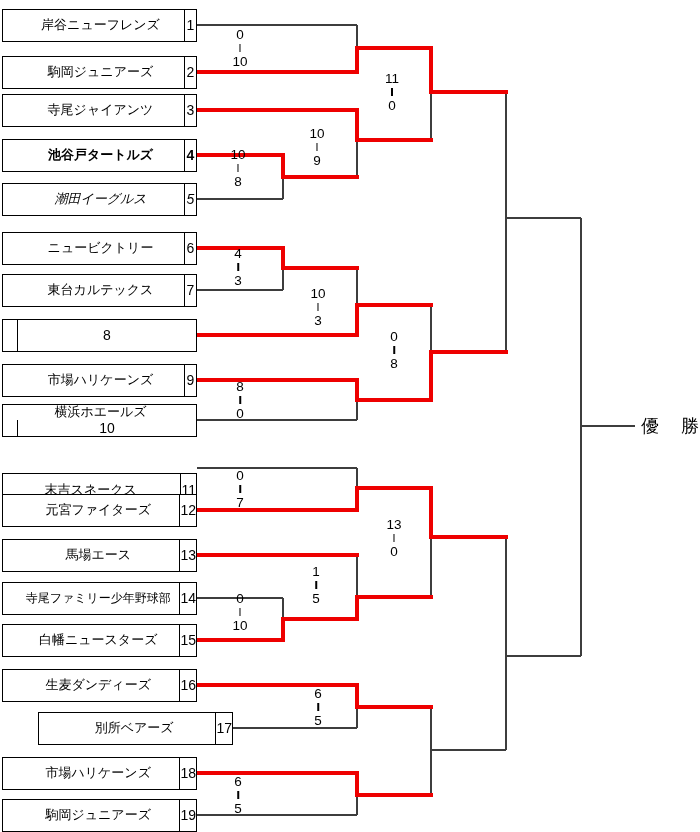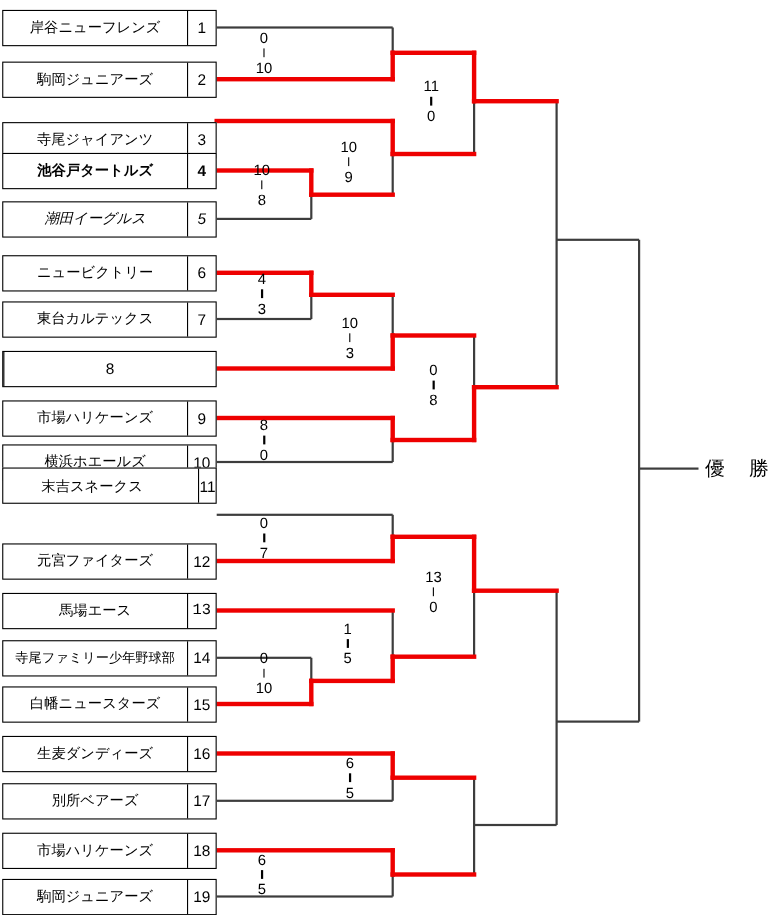--- a/index.html
+++ b/index.html
@@ -5,21 +5,21 @@
   html,body { margin:0; padding:0; background:#ffffff; }
   #bracket {
     position:relative; width:700px; height:832px; background:#ffffff;
     font-family:"Liberation Sans","DejaVu Sans",sans-serif;
     color:#000;
     overflow:hidden;
   }
   .team-box {
     position:absolute; left:2px; width:195px; height:33px;
     border:1.5px solid #000; box-sizing:border-box;
-    display:flex; background:#fff;
+    display:flex; background:#fff;padding-left:14px;
   }
   .team-name {
     width:167px; display:flex; align-items:center; justify-content:center;
     font-size:13px; white-space:nowrap; overflow:hidden;
   }
   .team-name.small { font-size:12px; }
   .team-seed {
     flex:1; border-left:1.5px solid #000;
     display:flex; align-items:center; justify-content:center;
     font-size:14px;
@@ -111,21 +111,21 @@
     <div class="line" style="background: rgb(238, 0, 0); left: 355.25px; top: 771.25px; height: 25.5px; width: 3.5px;"></div>
     <div class="line" style="background: rgb(238, 0, 0); left: 355.25px; top: 793.25px; width: 77.5px; height: 3.5px;"></div>
     <div class="team-box" style="top: 8.5px;">
       <div class="team-name">岸谷ニューフレンズ</div>
       <div class="team-seed">1</div>
     </div>
     <div class="team-box" style="top: 55.5px;">
       <div class="team-name">駒岡ジュニアーズ</div>
       <div class="team-seed">2</div>
     </div>
-    <div class="team-box" style="top: 93.5px; margin-top: 17px;">
+    <div class="team-box" style="top: 93.5px;">
       <div class="team-name">寺尾ジャイアンツ</div>
       <div class="team-seed">3</div>
     </div>
     <div class="team-box" style="top: 138.5px; font-weight: bold;">
       <div class="team-name">池谷戸タートルズ</div>
       <div class="team-seed">4</div>
     </div>
     <div class="team-box" style="top: 182.5px; font-style: italic;">
       <div class="team-name">潮田イーグルス</div>
       <div class="team-seed">5</div>
@@ -138,49 +138,49 @@
       <div class="team-name">東台カルテックス</div>
       <div class="team-seed">7</div>
     </div>
     <div class="team-box" style="top: 318.5px;">
       <div class="team-seed">8</div>
     </div>
     <div class="team-box" style="top: 363.5px;">
       <div class="team-name">市場ハリケーンズ</div>
       <div class="team-seed">9</div>
     </div>
-    <div class="team-box" style="top: 403.5px;">
+    <div class="team-box" style="top: 403.5px; flex-direction: column;">
       <div class="team-name">横浜ホエールズ</div>
       <div class="team-seed">10</div>
     </div>
-    <div class="team-box" style="top: 425px; gap: 16px;">
+    <div class="team-box" style="top: 473px; gap: 16px;">
       <div class="team-name">末吉スネークス</div>
       <div class="team-seed">11</div>
     </div>
     <div class="team-box" style="top: 493.5px;">
       <div class="team-name">元宮ファイターズ</div>
       <div class="team-seed">12</div>
     </div>
-    <div class="team-box" style="top: 538.5px; font-family: Liberation Mono, monospace;">
+    <div class="team-box" style="top: 538.5px;">
       <div class="team-name">馬場エース</div>
       <div class="team-seed">13</div>
     </div>
     <div class="team-box" style="top: 581.5px;">
       <div class="team-name small">寺尾ファミリー少年野球部</div>
       <div class="team-seed">14</div>
     </div>
     <div class="team-box" style="top: 623.5px;">
       <div class="team-name">白幡ニュースターズ</div>
       <div class="team-seed">15</div>
     </div>
     <div class="team-box" style="top: 668.5px;">
       <div class="team-name">生麦ダンディーズ</div>
       <div class="team-seed">16</div>
     </div>
-    <div class="team-box" style="top: 711.5px;">
+    <div class="team-box" style="top: 711.5px; margin-left: 36px;">
       <div class="team-name">別所ベアーズ</div>
       <div class="team-seed">17</div>
     </div>
     <div class="team-box" style="top: 756.5px;">
       <div class="team-name">市場ハリケーンズ</div>
       <div class="team-seed">18</div>
     </div>
     <div class="team-box" style="top: 798.5px;">
       <div class="team-name">駒岡ジュニアーズ</div>
       <div class="team-seed">19</div>

